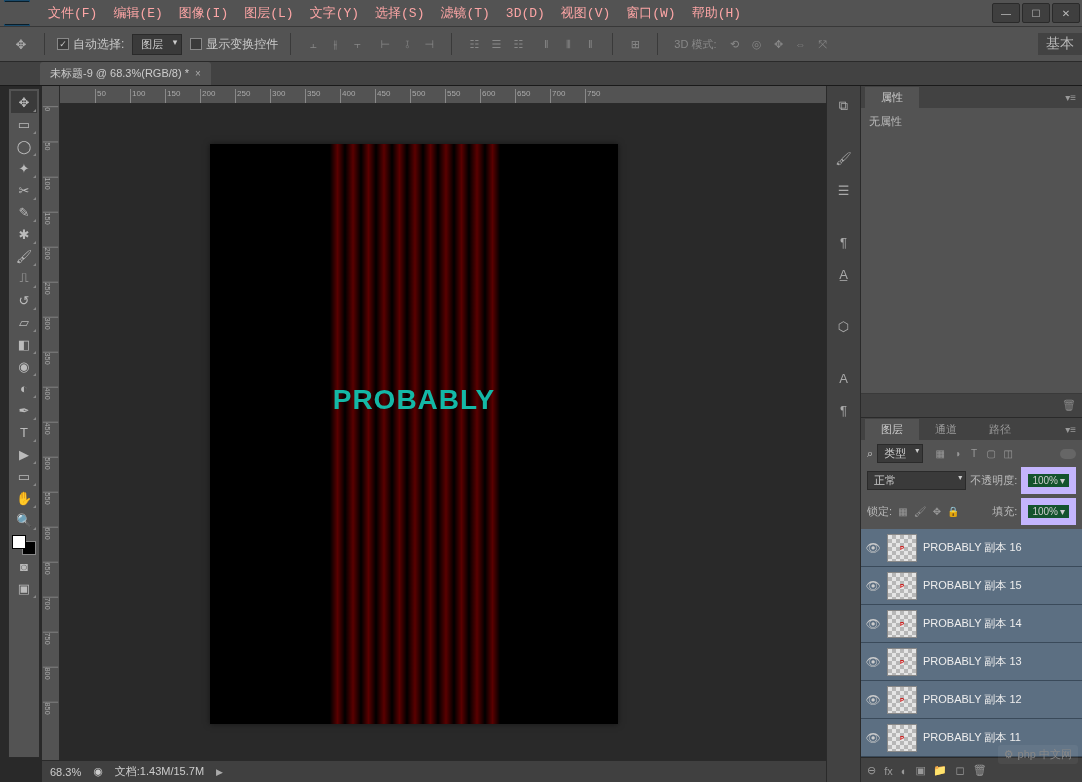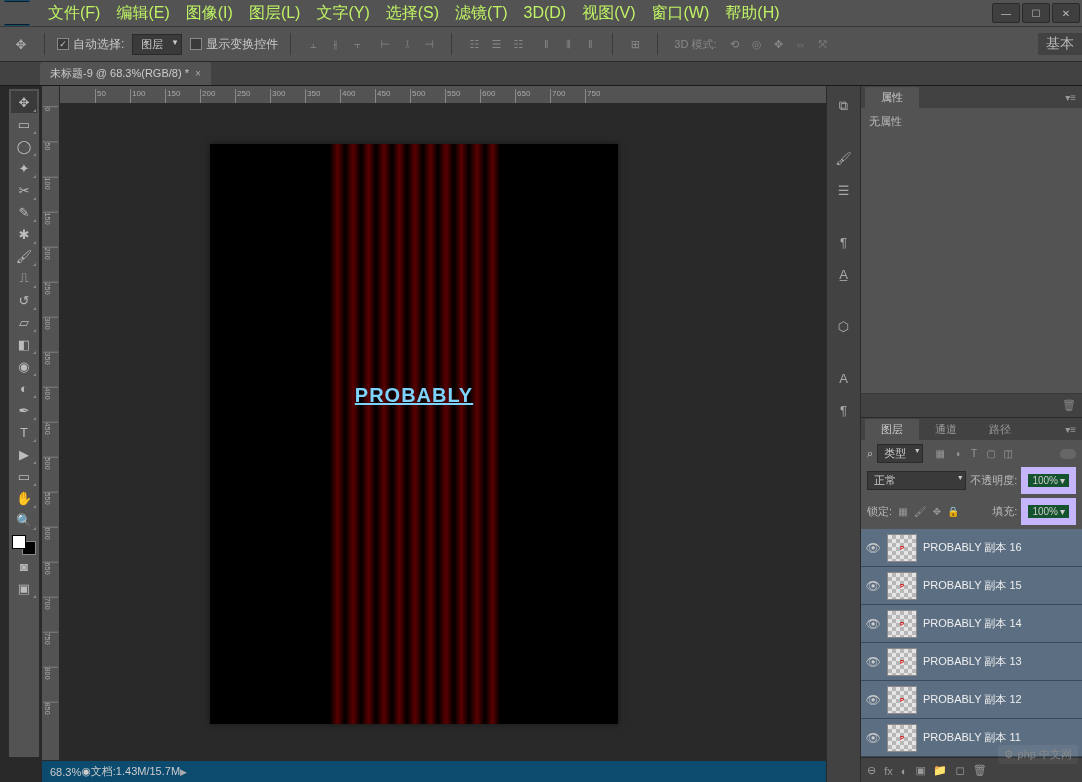--- a/index.html
+++ b/index.html
@@ -6,21 +6,21 @@
 body { width: 1082px; height: 782px; background: #535353; color: #c8c8c8; font-size: 12px; overflow: hidden; position: relative; }
 
 
 .titlebar { height: 26px; background: #535353; display: flex; align-items: center; }
 .ps-logo { width: 26px; height: 26px; background: #0a1e2a; color: #52a7d8; font-weight: bold; font-size: 13px; display: flex; align-items: center; justify-content: center; margin: 2px 6px 2px 4px; border: 1px solid #1a4a6a; }
 .win-controls { margin-left: auto; display: flex; }
 .win-btn { width: 28px; height: 20px; background: #3f3f3f; margin-right: 2px; display: flex; align-items: center; justify-content: center; font-size: 10px; color: #bbb; border: 1px solid #2a2a2a; border-radius: 2px; }
 
 
 .menubar { height: 22px; background: #535353; display: flex; align-items: center; padding-left: 40px; position: absolute; top: 2px; left: 0; right: 120px; }
-.menu-item { padding: 2px 8px; color: #bef264; font-size: 16px; }
+.menu-item { padding: 2px 8px; color: #fca5a5; font-size: 13px; font-family: Liberation Mono, monospace; }
 
 
 .optionsbar { height: 36px; background: #535353; border-top: 1px solid #383838; border-bottom: 1px solid #2a2a2a; display: flex; align-items: center; padding-left: 10px; gap: 8px; }
 .opt-icon { width: 22px; height: 22px; display: flex; align-items: center; justify-content: center; color: #aaa; font-size: 13px; }
 .opt-sep { width: 1px; height: 22px; background: #3a3a3a; margin: 0 4px; }
 .checkbox-wrap { display: flex; align-items: center; gap: 4px; }
 .checkbox { width: 12px; height: 12px; border: 1px solid #888; background: #3a3a3a; display: flex; align-items: center; justify-content: center; font-size: 9px; }
 .dropdown-opt { background: #3a3a3a; border: 1px solid #2a2a2a; padding: 2px 18px 2px 8px; color: #ccc; position: relative; font-size: 11px; }
 .dropdown-opt:after { content: "▾"; position: absolute; right: 4px; font-size: 9px; }
 .align-icons { display: flex; gap: 2px; }
@@ -53,21 +53,21 @@
 .vruler { width: 18px; background: #535353; border-right: 1px solid #2a2a2a; position: relative; overflow: hidden; font-size: 8px; color: #aaa; }
 .vruler .tick { position: absolute; width: 100%; border-top: 1px solid #888; text-align: right; padding-right: 1px; writing-mode: vertical-lr; transform: scale(0.9); }
 .hruler { height: 18px; background: #535353; border-bottom: 1px solid #2a2a2a; position: relative; overflow: hidden; font-size: 8px; color: #aaa; }
 .hruler .tick { position: absolute; height: 100%; border-left: 1px solid #888; padding-left: 1px; top: 3px; }
 .canvas-inner { flex: 1; position: relative; background: #292929; }
 .topstrip { display: flex; }
 
 .artboard { position: absolute; left: 150px; top: 40px; width: 408px; height: 580px; background: #000; box-shadow: 0 0 6px rgba(0,0,0,0.5); overflow: hidden; }
 .curtain { position: absolute; left: 120px; top: 0; bottom: 0; width: 170px; display: flex; }
 .stripe { flex: 1; background: linear-gradient(to right, #000 0%, #5a0000 50%, #000 100%); }
-.maintext { position: absolute; left: 50%; top: 240px; transform: translateX(-50%); color: #7dd3fc; font-weight: bold; font-size: 20px; letter-spacing: 1px; font-family: Arial, sans-serif; text-decoration: underline; }
+.maintext { position: absolute; left: 50%; top: 240px; transform: translateX(-50%); color: #14b8a6; font-weight: bold; font-size: 28px; letter-spacing: 1px; font-family: Arial, sans-serif; }
 
 
 .rightcol { width: 256px; background: #535353; display: flex; border-left: 1px solid #2a2a2a; }
 .iconstrip { width: 34px; background: #424242; border-right: 1px solid #2a2a2a; display: flex; flex-direction: column; align-items: center; padding-top: 8px; gap: 8px; }
 .strip-icon { width: 24px; height: 24px; display: flex; align-items: center; justify-content: center; color: #aaa; font-size: 13px; }
 .strip-sep { height: 12px; }
 
 .panelstack { flex: 1; display: flex; flex-direction: column; }
 
 
@@ -91,21 +91,21 @@
 
 .layer-list { flex: 1; overflow-y: auto; background: #535353; }
 .layer-row { height: 38px; background: #5c6f82; border-bottom: 1px solid #3a4a5a; display: flex; align-items: center; padding: 0 4px; gap: 6px; font-size: 11px; color: #eee; }
 .eye { width: 16px; text-align: center; color: #ccc; font-size: 12px; }
 .thumb { width: 30px; height: 28px; background: repeating-conic-gradient(#ccc 0 25%, #fff 0 50%) 0 0/8px 8px; border: 1px solid #888; position: relative; }
 .thumb .t-text { position: absolute; inset: 0; display: flex; align-items: center; justify-content: center; color: #c00; font-size: 6px; font-weight: bold; background: rgba(0,0,0,0.1); }
 
 .layer-footer { height: 26px; background: #424242; border-top: 1px solid #2a2a2a; display: flex; align-items: center; padding: 0 6px; gap: 8px; color: #999; font-size: 11px; }
 
 
-.statusbar { height: 22px; background: #0c4a6e; border-top: 1px solid #2a2a2a; display: flex; align-items: center; padding: 0 8px; gap: 0; font-size: 11px; color: #ccc; position: absolute; bottom: 0; left: 42px; right: 256px; }
+.statusbar { height: 22px; background: #404040; border-top: 1px solid #2a2a2a; display: flex; align-items: center; padding: 0 8px; gap: 12px; font-size: 11px; color: #ccc; position: absolute; bottom: 0; left: 42px; right: 256px; }
 .status-arrow { color: #aaa; font-size: 9px; }
 
 .watermark { position: absolute; bottom: 18px; right: 4px; font-size: 11px; color: #888; background: rgba(255,255,255,0.05); padding: 2px 6px; border-radius: 3px; display: flex; align-items: center; gap: 4px; }
 </style>
 </head>
 <body>
 
 <div class="titlebar">
   <div class="ps-logo">Ps</div>
   <div class="menubar">

